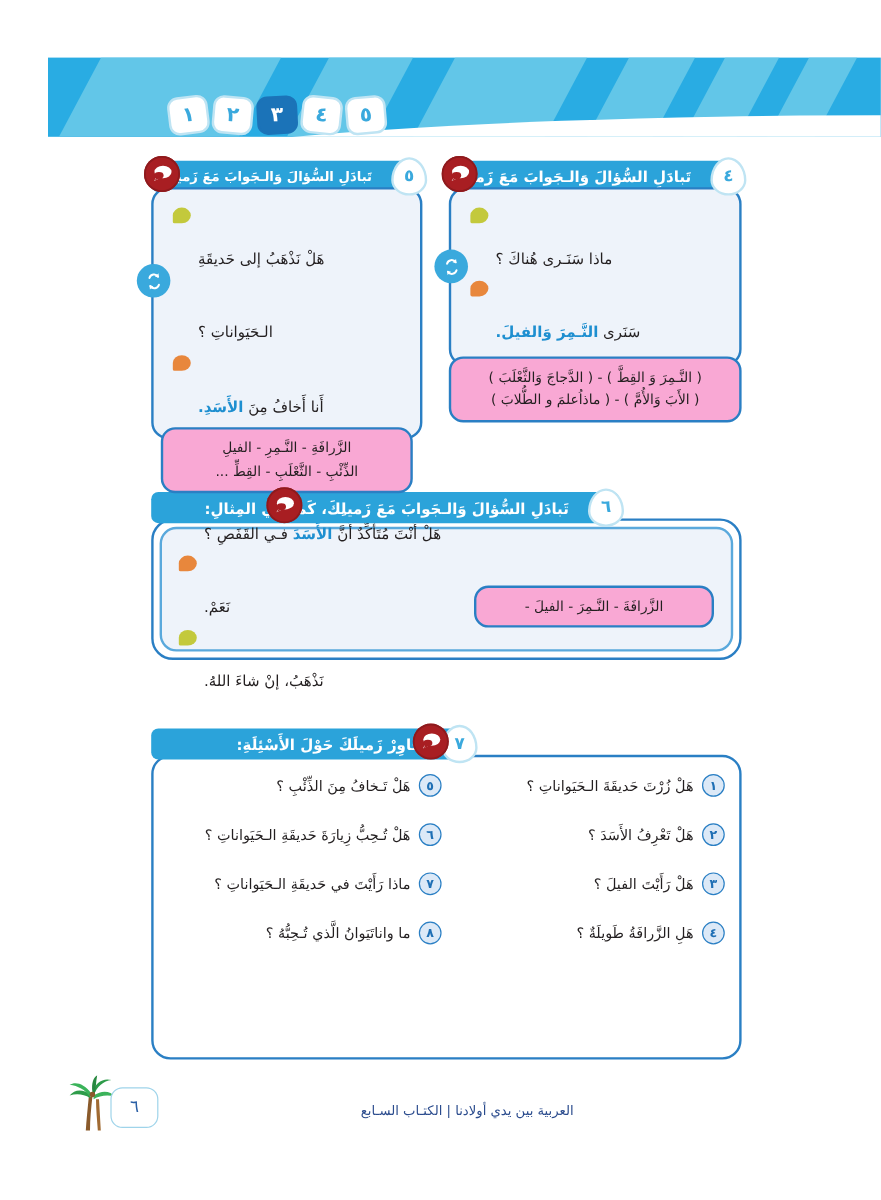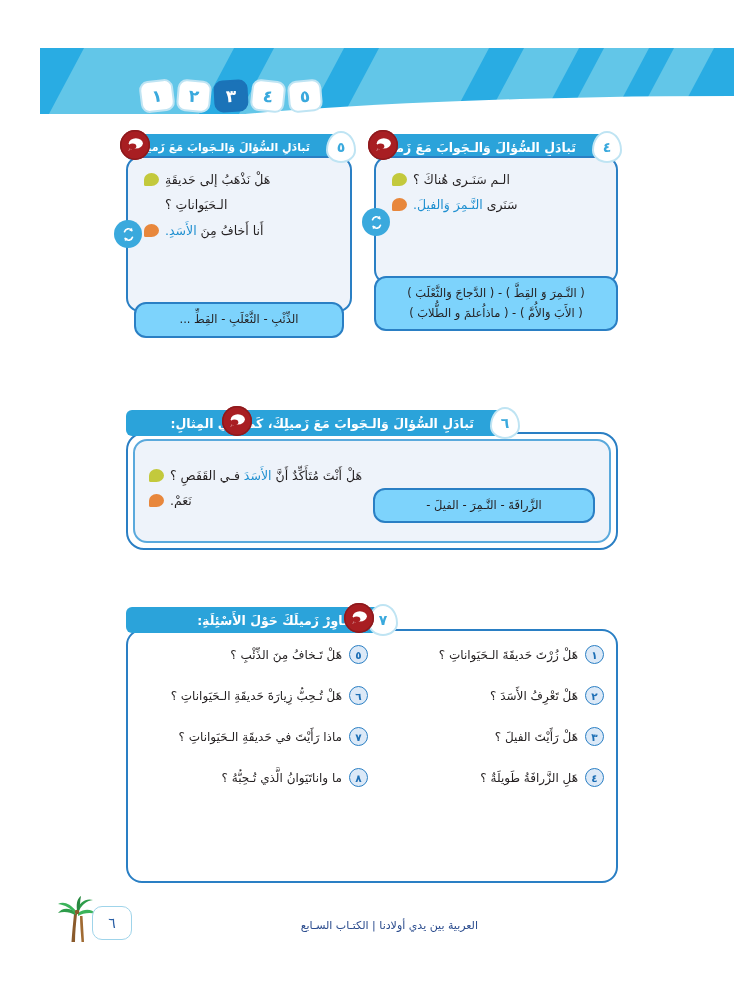--- a/index.html
+++ b/index.html
@@ -69,28 +69,28 @@
   }
   .swap-badge{
     position:absolute;width:28px;height:28px;border-radius:50%;
     background:#3aa9dd;display:flex;align-items:center;justify-content:center;z-index:6;
   }
   .swap-badge svg{width:19px;height:19px;}
 
   .dlg{padding:12px 16px 10px 16px;}
   .dlg-line{display:flex;flex-direction:row;align-items:flex-start;
             justify-content:flex-end;gap:6px;margin-bottom:6px;}
-  .dlg-text{font-size:12.5px;color:#231f20;text-align:right;line-height:1.55;}
-  .dlg-text .hl{color:#1e8fd0;font-weight:normal;}
+  .dlg-text{font-size:12.5px;color:#231f20;text-align:right;line-height:1.55;margin-top:36px;}
+  .dlg-text .hl{color:#1e8fd0;font-weight:bold;}
   .sb{width:15px;height:13px;border-radius:50% 50% 50% 10%;flex:0 0 auto;margin-top:3px;}
   .sb.q{background:#c3c93c;}
   .sb.a{background:#e8873c;}
 
   .wordbank{
-    border:2px solid #2a7fc4;border-radius:12px;background:#7dd3fc;
+    border:2px solid #2a7fc4;border-radius:12px;background:#f9a8d4;
     padding:6px 14px;text-align:center;box-sizing:border-box;
   }
   .wordbank div{font-size:11.5px;color:#231f20;line-height:1.7;white-space:nowrap;}
 
   
   .ex6-outer{border:2.5px solid #2a7fc4;border-radius:18px;background:#ffffff;
              padding:5px;box-sizing:border-box;}
   .ex6-inner{border:2px solid #5aa9dc;border-radius:14px;background:#eef3fa;
              box-sizing:border-box;height:100%;display:flex;flex-direction:row;
              align-items:center;padding:10px 14px;gap:10px;}
@@ -167,21 +167,21 @@
       <div class="swap-badge" style="left:-14px;top:50px;">
         <svg viewBox="0 0 24 24">
           <path d="M7 8.5 a5 5 0 0 1 9-1.5" stroke="#ffffff" stroke-width="2.1" fill="none" stroke-linecap="round"></path>
           <path d="M17 15.5 a5 5 0 0 1 -9 1.5" stroke="#ffffff" stroke-width="2.1" fill="none" stroke-linecap="round"></path>
           <path d="M16.5 3.5 L17 8 L12.8 7" fill="#ffffff"></path>
           <path d="M7.5 20.5 L7 16 L11.2 17" fill="#ffffff"></path>
         </svg>
       </div>
       <div class="dlg">
         <div class="dlg-line">
-          <div class="dlg-text">الـم سَنَـرى هُناكَ ؟</div>
+          <div class="dlg-text">ماذا سَنَـرى هُناكَ ؟</div>
           <div class="sb q"></div>
         </div>
         <div class="dlg-line">
           <div class="dlg-text"><span>سَنَرى </span><span class="hl">النَّـمِرَ وَالفيلَ.</span></div>
           <div class="sb a"></div>
         </div>
       </div>
     </div>
 
     <div class="wordbank" style="margin-top:-8px;position:relative;z-index:3;">
@@ -222,51 +222,56 @@
           <div class="dlg-text">الـحَيَواناتِ ؟</div>
         </div>
         <div class="dlg-line">
           <div class="dlg-text"><span>أَنا أَخافُ مِنَ </span><span class="hl">الأَسَدِ.</span></div>
           <div class="sb a"></div>
         </div>
       </div>
     </div>
 
     <div class="wordbank" style="margin:-10px 8px 0 8px;position:relative;z-index:3;">
+      <div>الزَّرافَةِ - النَّـمِرِ - الفيلِ</div>
       <div>الذِّئْبِ - الثَّعْلَبِ - القِطِّ ...</div>
     </div>
   </div>
 
   <div class="ex-card" style="left:126px;top:410px;width:492px;">
     <div class="ex-head" style="width:390px;margin-right:102px;">
       <div class="ex-num">٦</div>
       <div class="ex-title">تَبادَلِ السُّؤالَ وَالـجَوابَ مَعَ  زَميلِكَ، كَما في المِثالِ:</div>
     </div>
     <div class="bubble-badge" style="left:96px;top:-4px;">
       <svg viewBox="0 0 24 24">
         <ellipse cx="13" cy="10" rx="8.5" ry="6.2" fill="#ffffff"></ellipse>
         <path d="M7 14 L4 19 L10.5 16 Z" fill="#ffffff"></path>
         <ellipse cx="9" cy="13.5" rx="4.6" ry="3.4" fill="#a81e22"></ellipse>
         <path d="M6.5 15.5 L4.6 18.6 L9 16.8 Z" fill="#a81e22"></path>
       </svg>
     </div>
 
     <div class="ex6-outer" style="height:118px;margin-top:-4px;">
       <div class="ex6-inner">
-        <div class="wordbank" style="width:222px;margin-top:29px;">
+        <div class="wordbank" style="width:200px;margin-top:29px;">
           <div>الزَّرافَةَ - النَّـمِرَ - الفيلَ -</div>
         </div>
         <div class="ex6-dlg">
           <div class="dlg-line">
             <div class="dlg-text"><span>هَلْ أَنْتَ مُتَأَكِّدٌ أَنَّ </span><span class="hl">الأَسَدَ</span><span> فـي القَفَصِ ؟</span></div>
             <div class="sb q"></div>
           </div>
           <div class="dlg-line">
             <div class="dlg-text">نَعَمْ.</div>
             <div class="sb a"></div>
+          </div>
+          <div class="dlg-line">
+            <div class="dlg-text">نَذْهَبُ، إنْ شاءَ اللهُ.</div>
+            <div class="sb q"></div>
           </div>
         </div>
       </div>
     </div>
   </div>
 
   <div class="ex-card" style="left:126px;top:607px;width:492px;">
     <div class="ex-head" style="width:268px;margin-right:224px;">
       <div class="ex-num">٧</div>
       <div class="ex-title">حاوِرْ زَميلَكَ حَوْلَ الأَسْئِلَةِ:</div>

